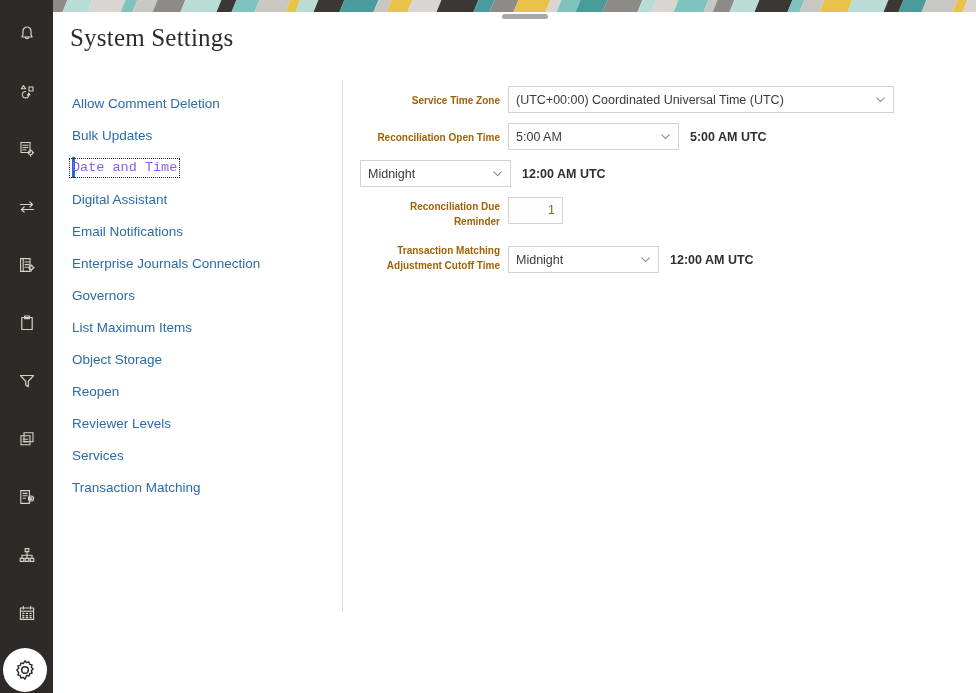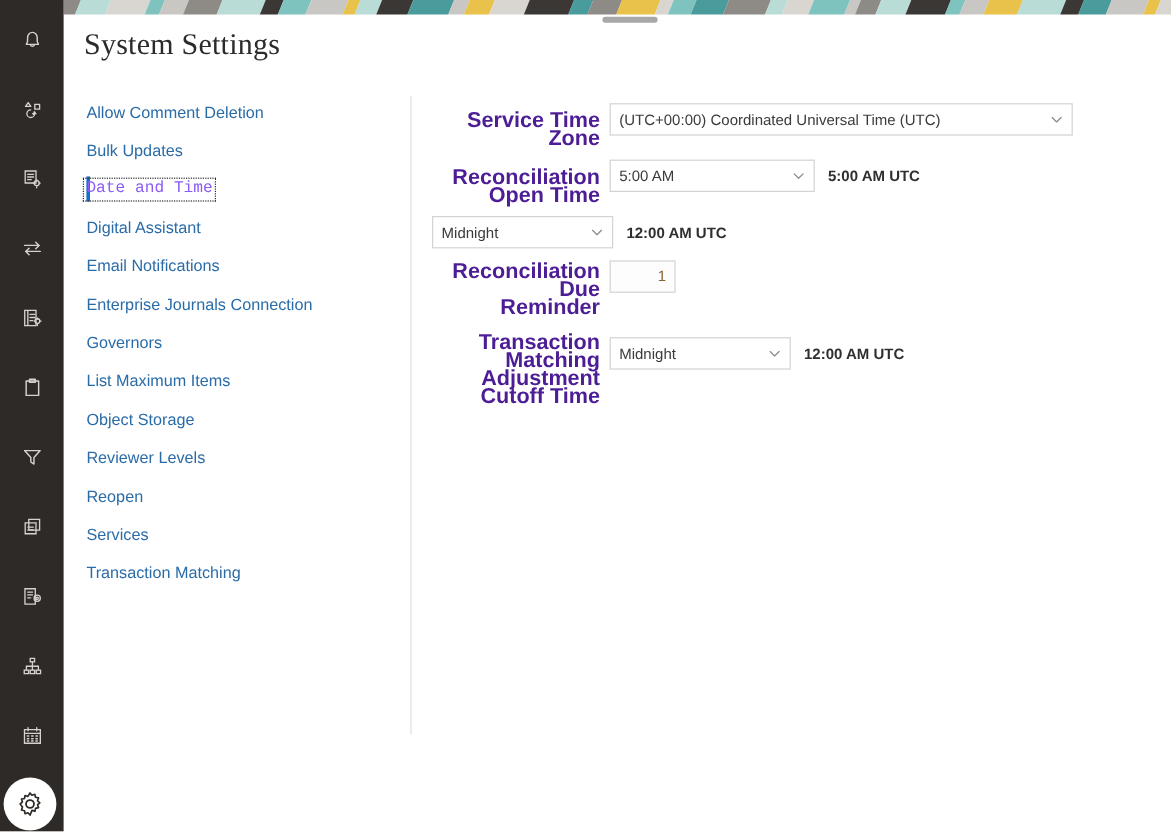--- a/index.html
+++ b/index.html
@@ -76,21 +76,21 @@
     left: 70px; top: 24px;
     font-family: "Liberation Serif", serif;
     font-size: 25px;
     color: #2b2b2b;
     letter-spacing: 0.2px;
   }
 
   
   #settings-list {
     position: absolute;
-    left: 70px; top: 78px;
+    left: 70px; top: 88px;
     width: 265px;
   }
   .setting-row {
     position: relative;
     height: 32px;
     display: flex;
     align-items: center;
   }
   .setting-link {
     position: relative;
@@ -132,23 +132,23 @@
   .form-row {
     position: relative;
     display: flex;
     align-items: flex-start;
     margin-bottom: 10px;
   }
   .form-label {
     width: 148px;
     text-align: right;
     padding-right: 8px;
-    font-size: 18px;
+    font-size: 10px;
     font-weight: bold;
-    color: #4c1d95;
+    color: #a16207;
     line-height: 15px;
     padding-top: 7px;
   }
   .form-label.two-line { padding-top: 2px; }
   .form-control { position: relative; }
 
   .sel {
     position: relative;
     height: 27px;
     background: #ffffff;
@@ -367,24 +367,24 @@
     <div class="setting-row">
       <span class="setting-link">Governors</span>
     </div>
     <div class="setting-row">
       <span class="setting-link">List Maximum Items</span>
     </div>
     <div class="setting-row">
       <span class="setting-link">Object Storage</span>
     </div>
     <div class="setting-row">
+      <span class="setting-link">Reopen</span>
+    </div>
+    <div class="setting-row">
       <span class="setting-link">Reviewer Levels</span>
-    </div>
-    <div class="setting-row">
-      <span class="setting-link">Reopen</span>
     </div>
     <div class="setting-row">
       <span class="setting-link">Services</span>
     </div>
     <div class="setting-row">
       <span class="setting-link">Transaction Matching</span>
     </div>
   </div>
 
   <div id="divider"></div>

